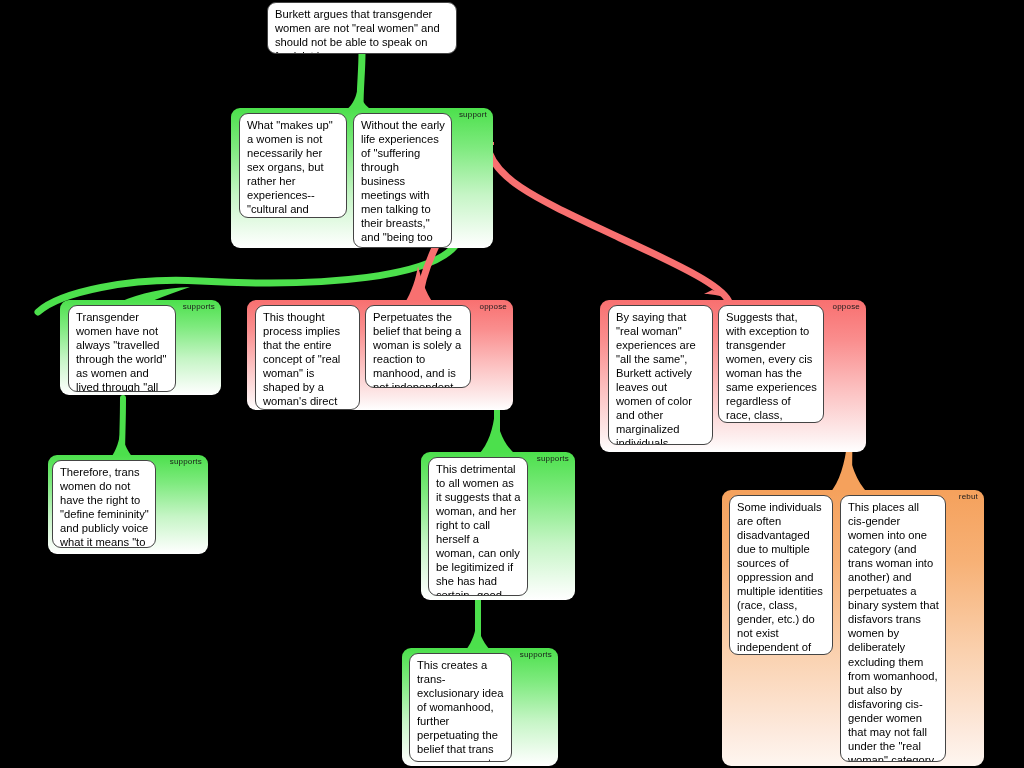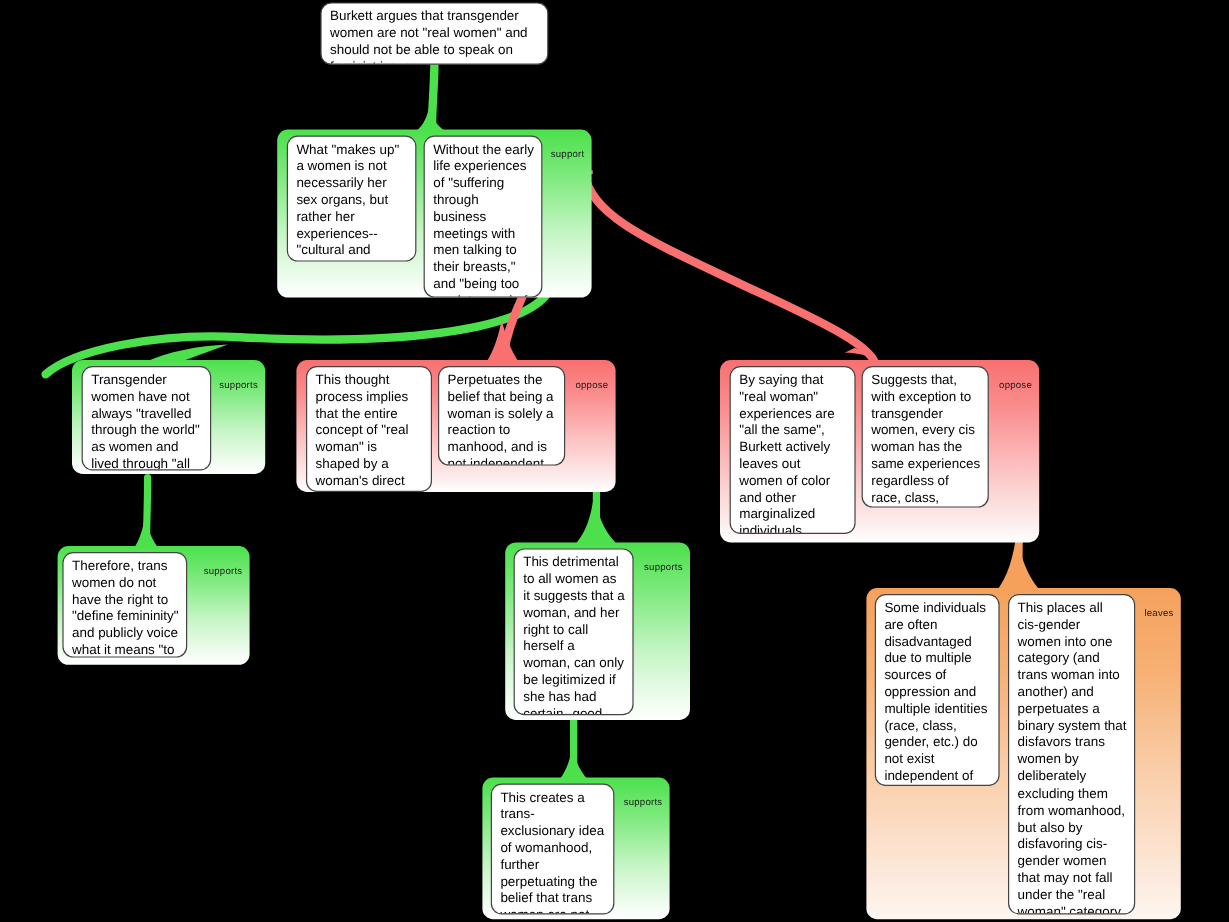--- a/index.html
+++ b/index.html
@@ -22,21 +22,21 @@
     border-radius:9px;
     box-sizing:border-box;
     overflow:hidden;
   }
   .group.support{background:linear-gradient(to bottom,#4ce04c 0%,#7eea7e 28%,#c6f5c6 62%,#f4fdf4 92%,#ffffff 100%);}
   .group.oppose{background:linear-gradient(to bottom,#f87070 0%,#fa8d8d 26%,#fcc2c2 60%,#fdeeee 90%,#ffffff 100%);}
   .group.rebut{background:linear-gradient(to bottom,#f5a15c 0%,#f7b176 26%,#fad0ad 58%,#fdeade 88%,#fef6f0 100%);}
 
   .group-label{
     position:absolute;
-    top:16px;right:6px;
+    top:2px;right:6px;
     font-size:8px;
     color:#1a1a1a;
     letter-spacing:0.2px;
     z-index:4;
     white-space:nowrap;
   }
 
   
   .node{
     position:absolute;
@@ -145,21 +145,21 @@
   </div>
 
   <div class="group support" style="left:402px;top:648px;width:156px;height:118px;">
     <span class="group-label">supports</span>
   </div>
   <div class="node" style="left:409px;top:653px;width:103px;height:109px;">
     <p>This creates a trans-exclusionary idea of womanhood, further perpetuating the belief that trans woman are not "real woman".</p>
   </div>
 
   <div class="group rebut" style="left:722px;top:490px;width:262px;height:276px;">
-    <span class="group-label">leaves</span>
+    <span class="group-label">rebut</span>
   </div>
   <div class="node" style="left:729px;top:495px;width:104px;height:160px;">
     <p>Some individuals are often disadvantaged due to multiple sources of oppression and multiple identities (race, class, gender, etc.) do not exist independent of each other, but rather coexist in unison.</p>
   </div>
   <div class="node" style="left:840px;top:495px;width:106px;height:267px;">
     <p>This places all cis-gender women into one category (and trans woman into another) and perpetuates a binary system that disfavors trans women by deliberately excluding them from womanhood, but also by disfavoring cis-gender women that may not fall under the "real woman" category of being white, heterosexual, abled, and so on.</p>
   </div>
 
 </div>
 

